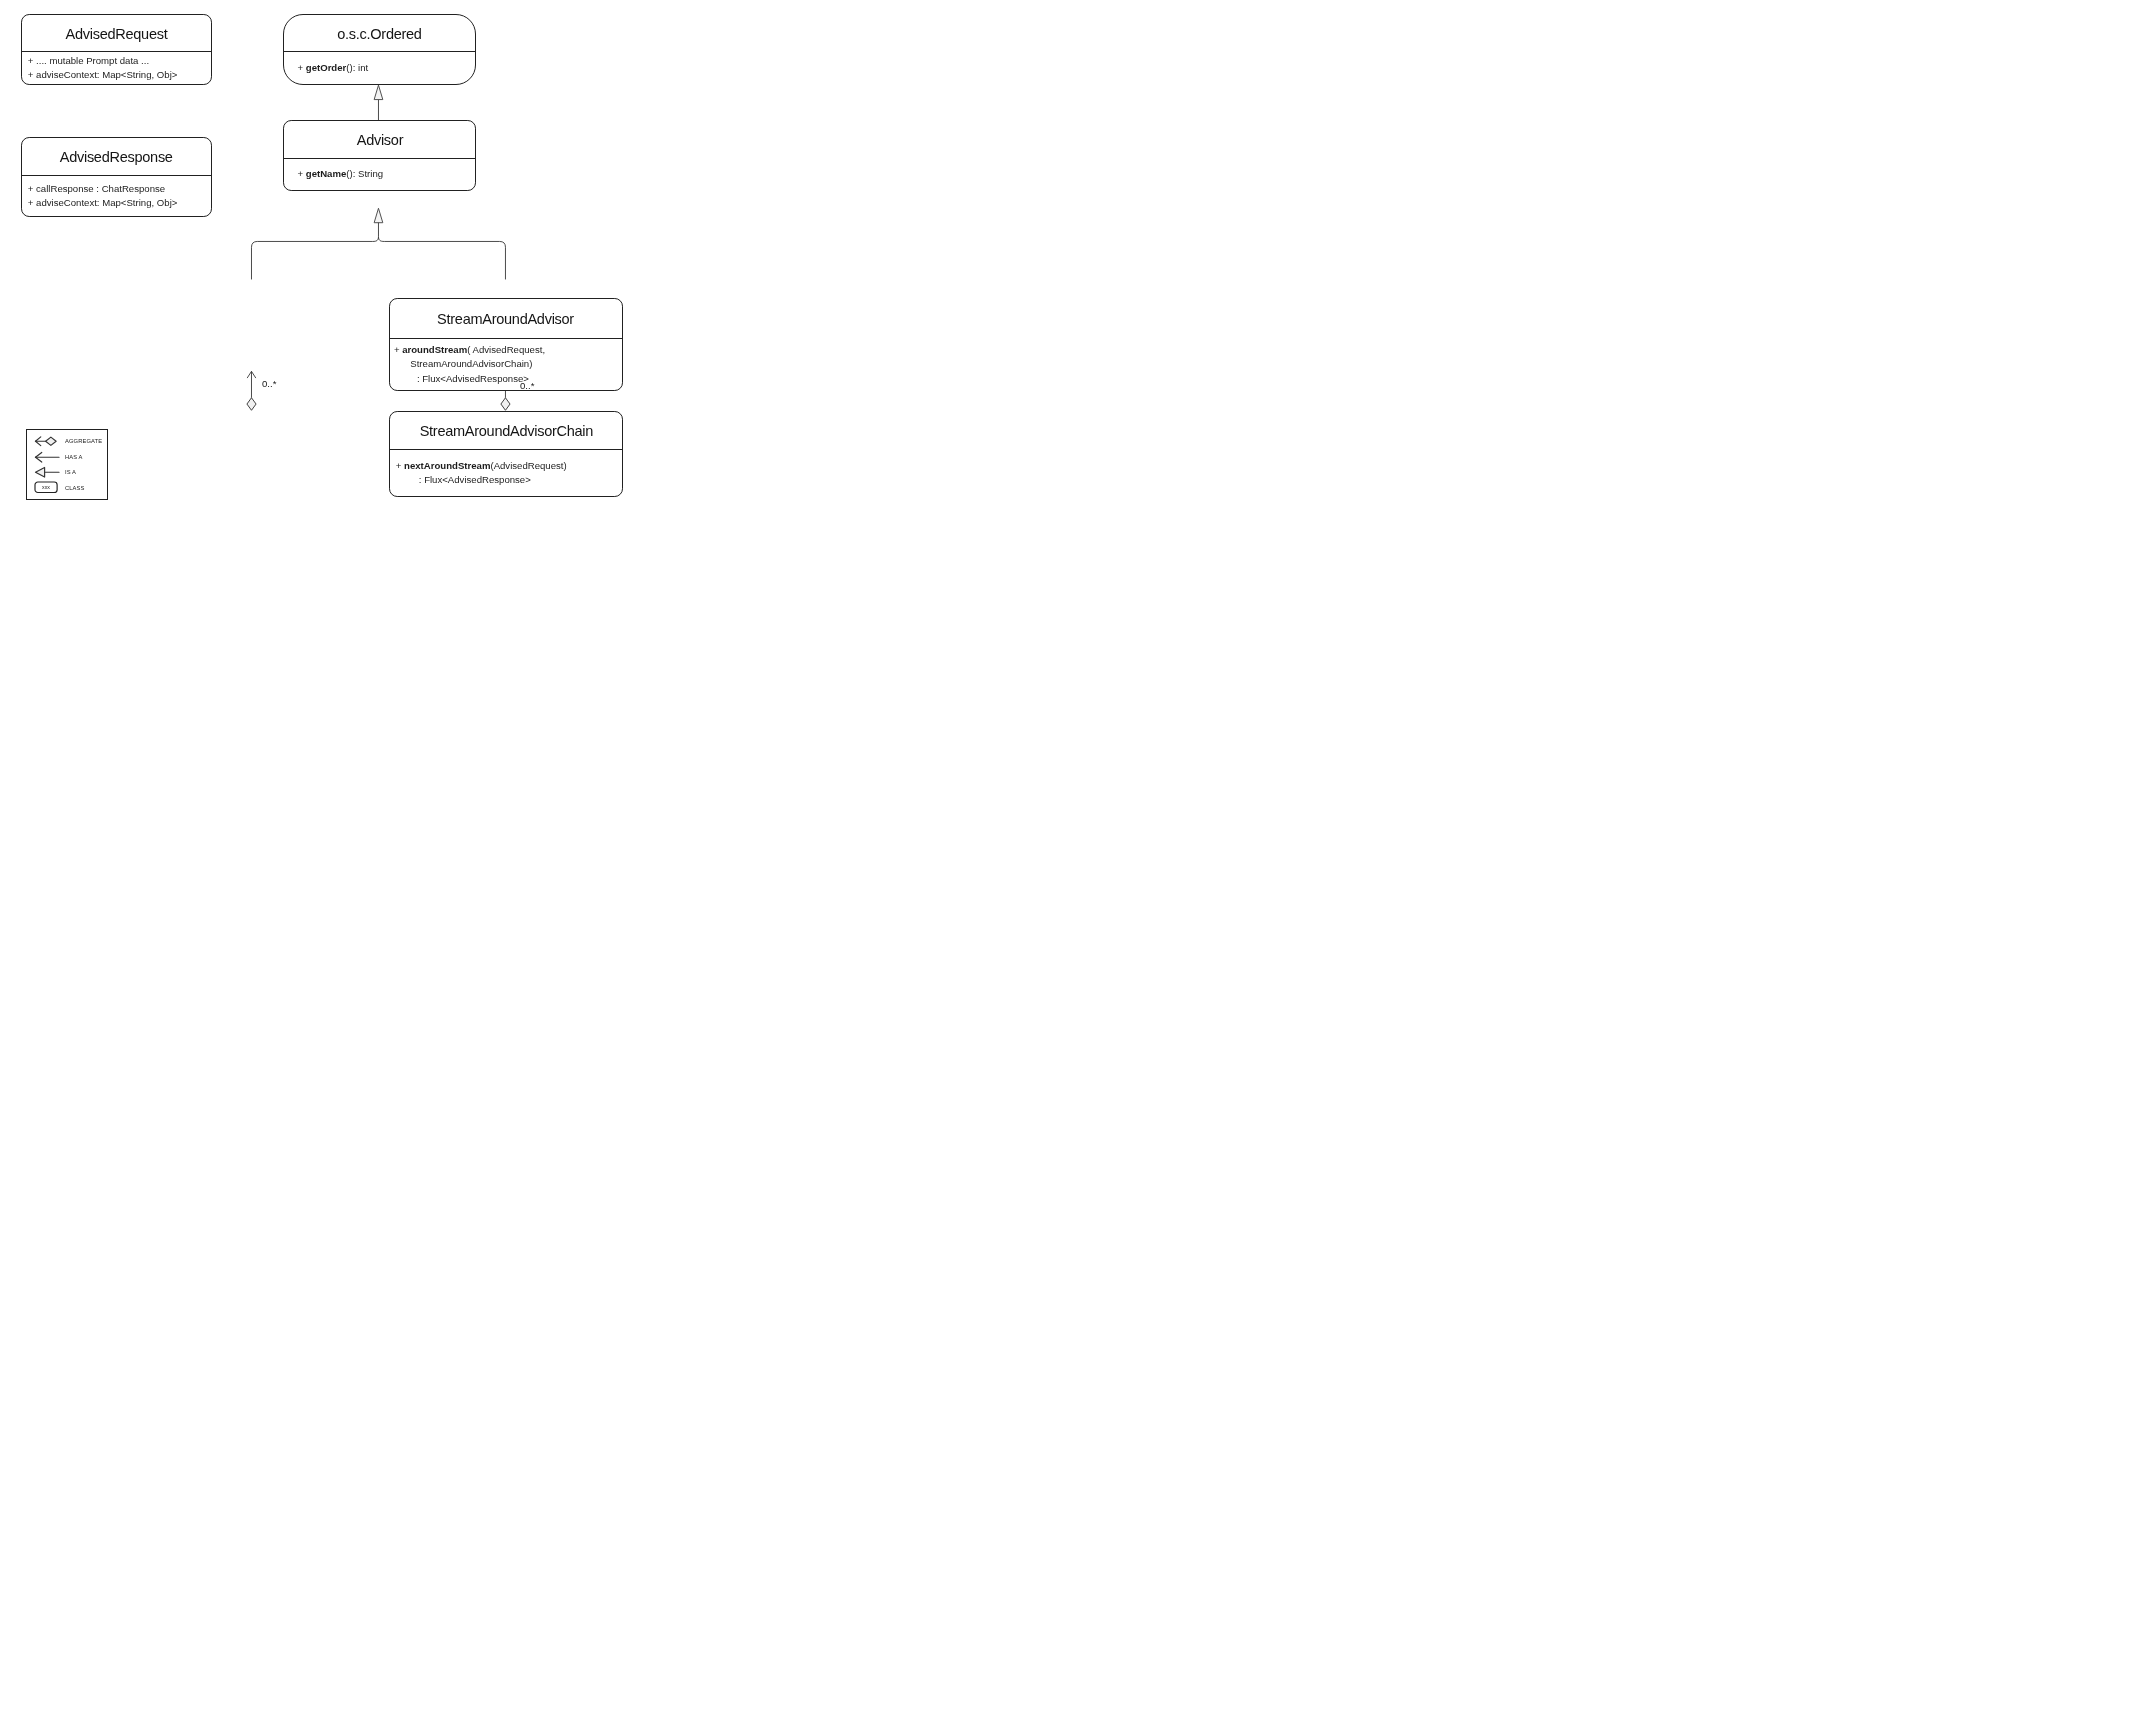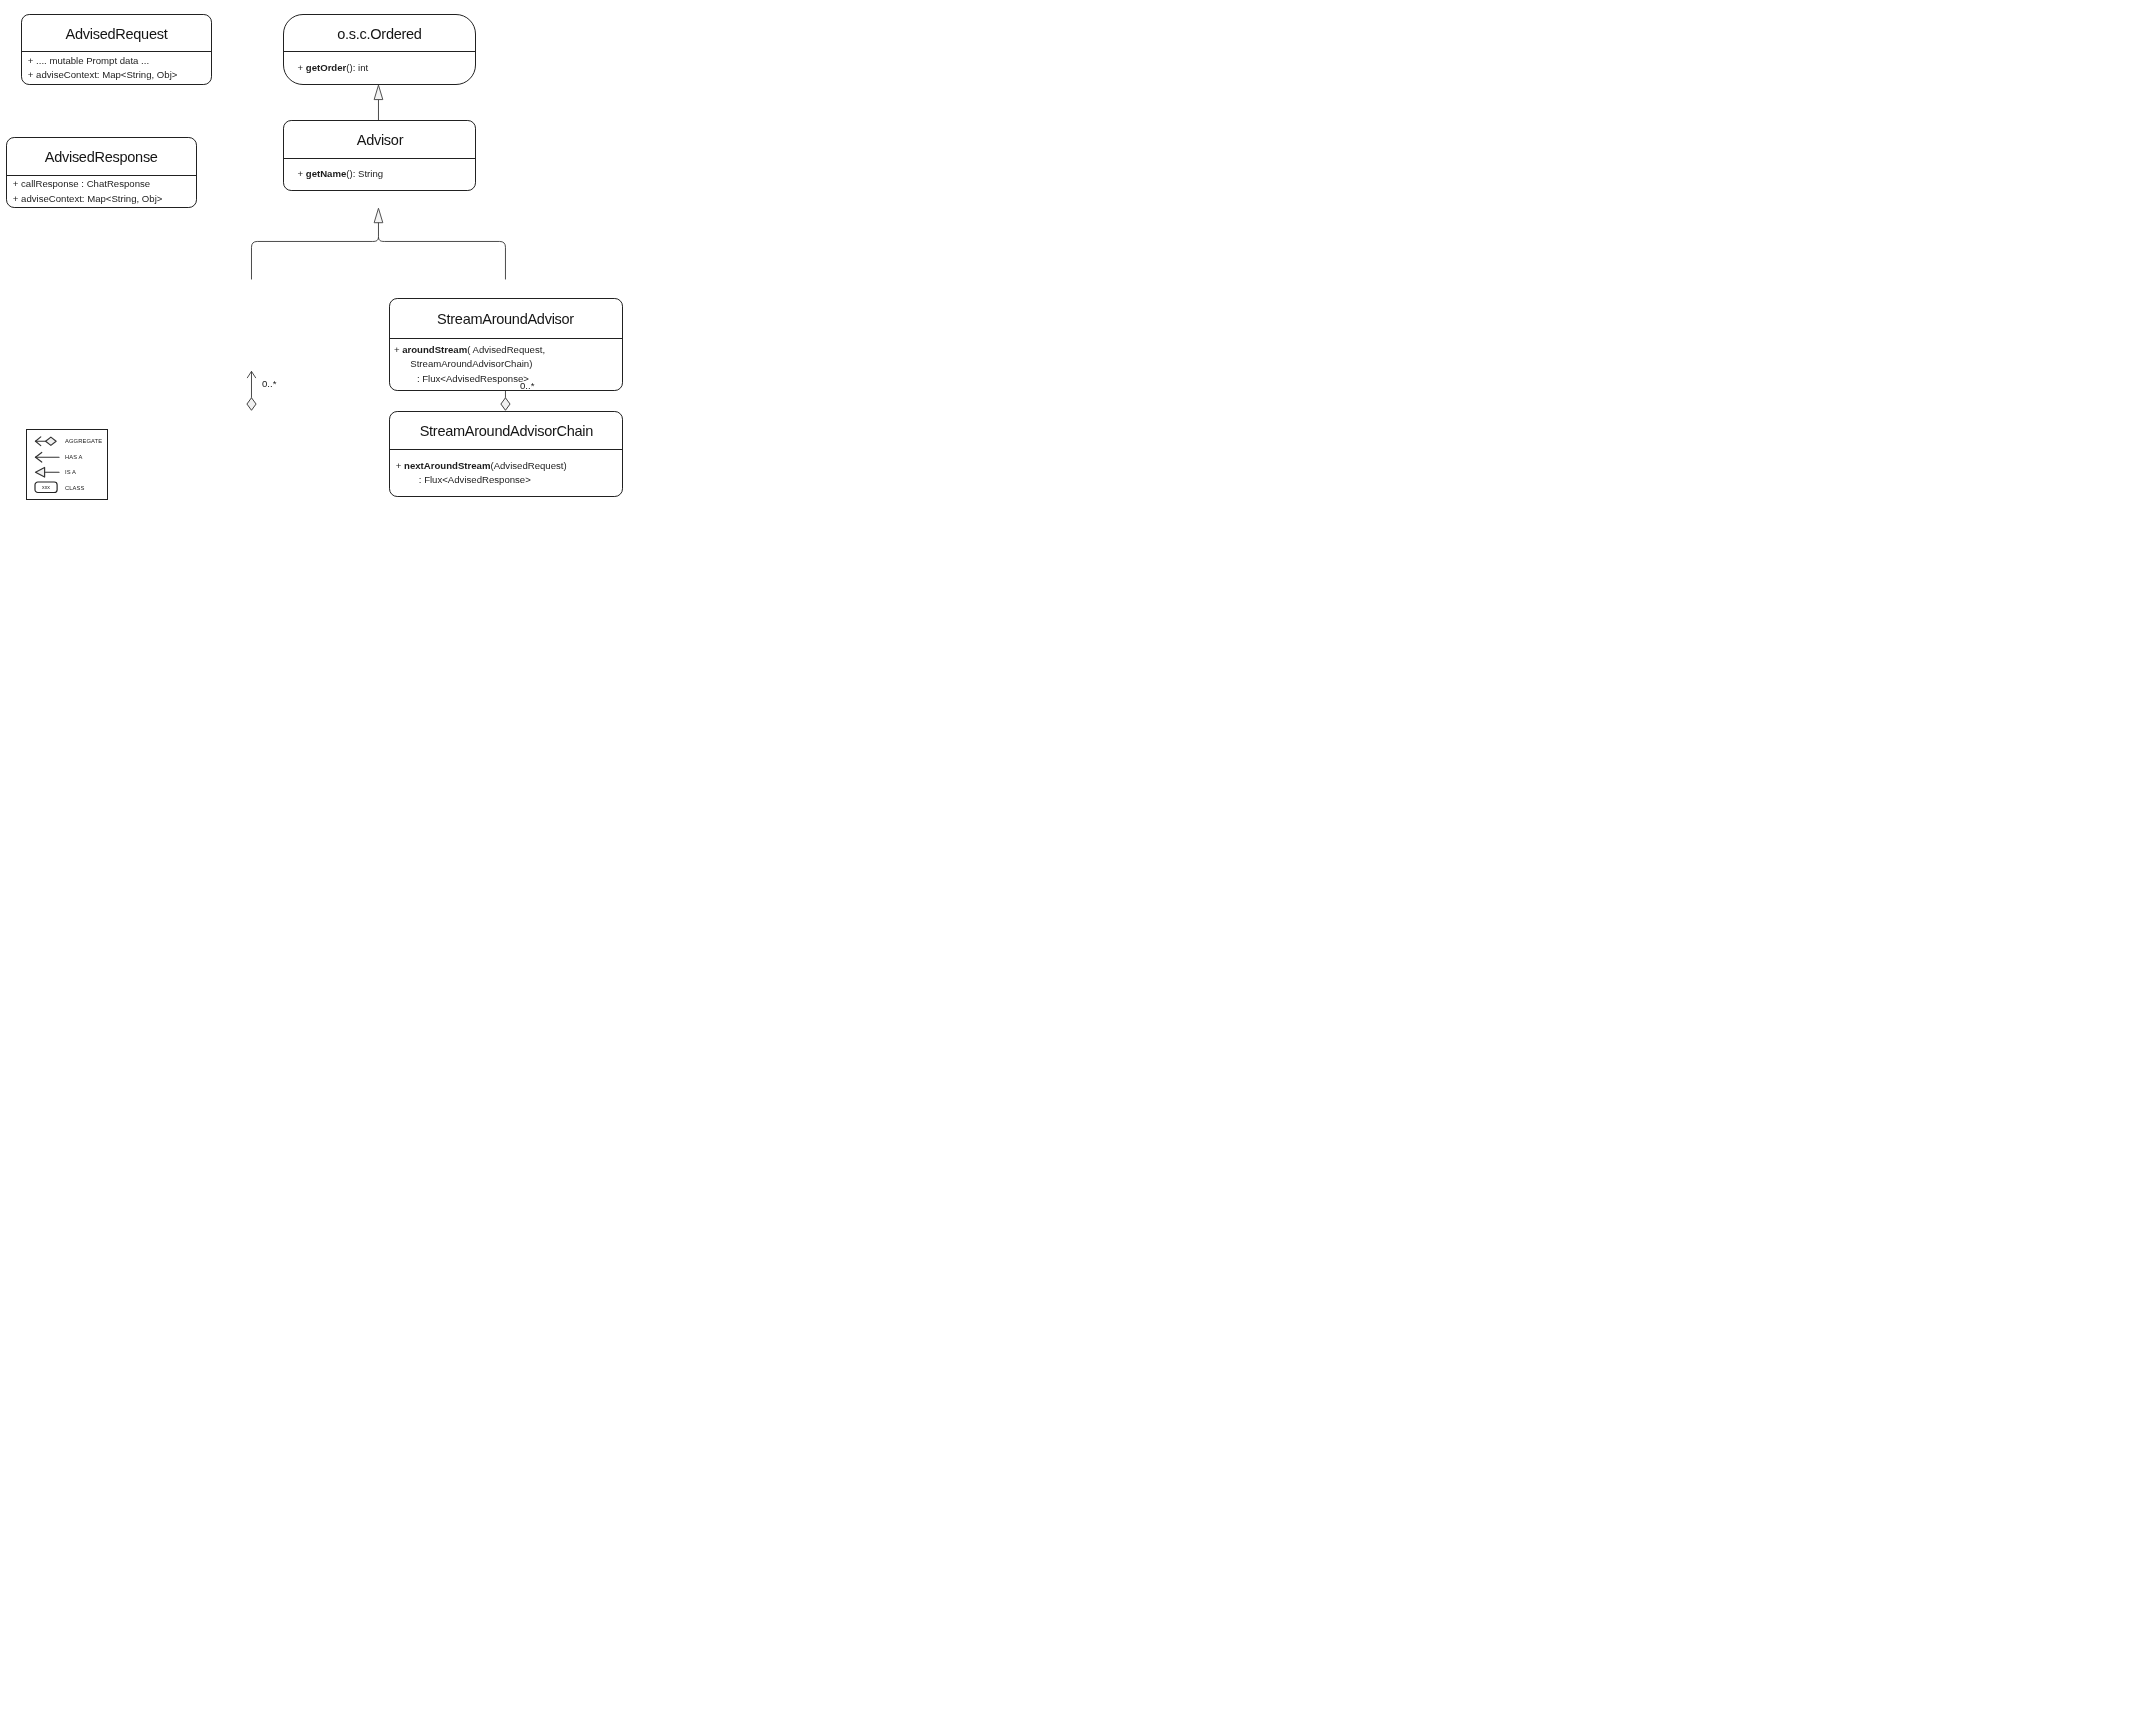--- a/index.html
+++ b/index.html
@@ -84,21 +84,21 @@
 
   <div class="class-box" style="left:283px;top:14px;width:193px;height:71px;border-radius:20px;">
     <div class="title-row" style="height:37px;">
         <span class="class-title">o.s.c.Ordered</span>
       </div>
     <div class="members" style="padding-left:13.5px;">
         <div class="member-line ind0"><span>+ </span><span class="bold">getOrder</span><span>(): int</span></div>
       </div>
   </div>
 
-  <div class="class-box" style="left:6px;top:137px;width:191px;height:71px;">
+  <div class="class-box" style="left:21px;top:137px;width:191px;height:80px;">
     <div class="title-row" style="height:38px;">
         <span class="class-title">AdvisedResponse</span>
       </div>
     <div class="members" style="padding-left:5.8px;">
         <div class="member-line ind0"><span>+ callResponse : ChatResponse</span></div>
         <div class="member-line ind0"><span>+ adviseContext: Map&lt;String, Obj&gt;</span></div>
       </div>
   </div>
 
   <div class="class-box" style="left:283px;top:120px;width:193px;height:71px;">

